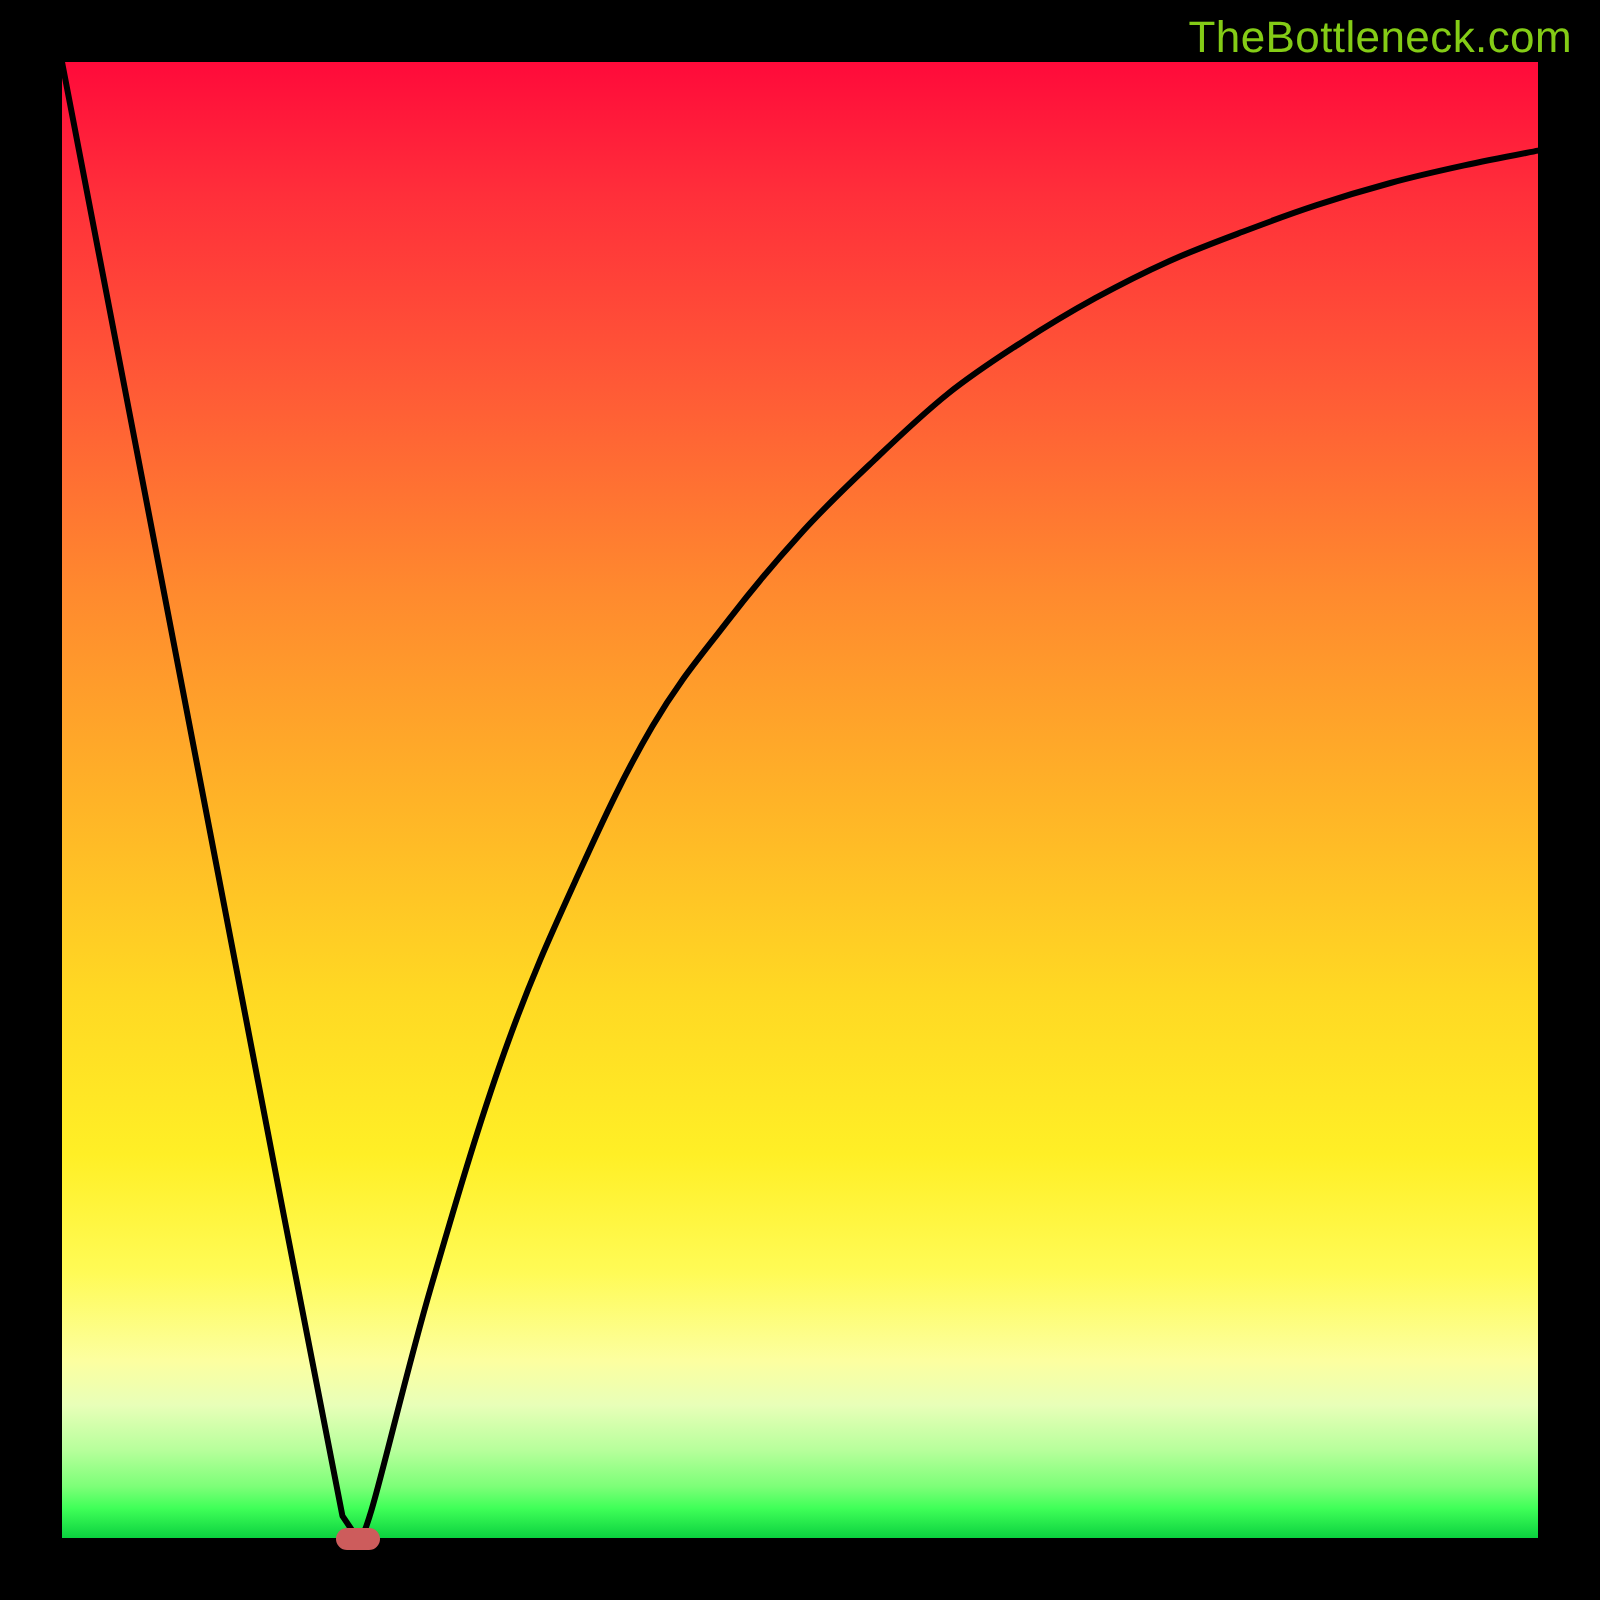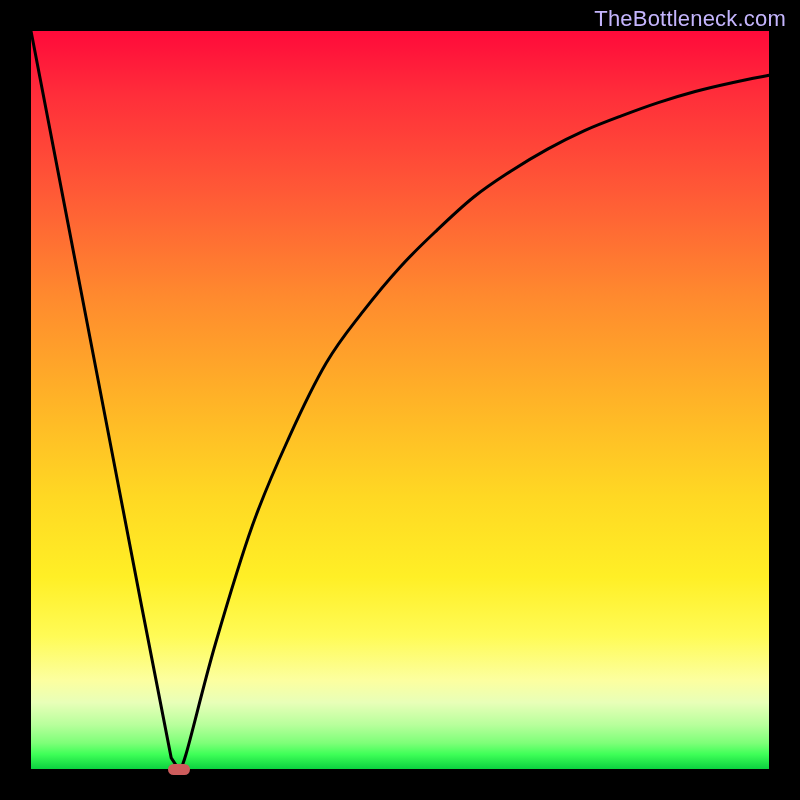--- a/index.html
+++ b/index.html
@@ -38,21 +38,21 @@
       #b8ff9c 94%,
       #7dff78 96.5%,
       #3fff58 98%,
       #0bd13f 100%
     );
   }
   .watermark {
     position: absolute;
     top: 6px;
     right: 14px;
-    color: #c4b5fd;
+    color: #84cc16;
     font-size: 22px;
     font-weight: 400;
     letter-spacing: 0.2px;
     user-select: none;
   }
   svg.curve {
     position: absolute;
     left: 0;
     top: 0;
     width: 738px;

